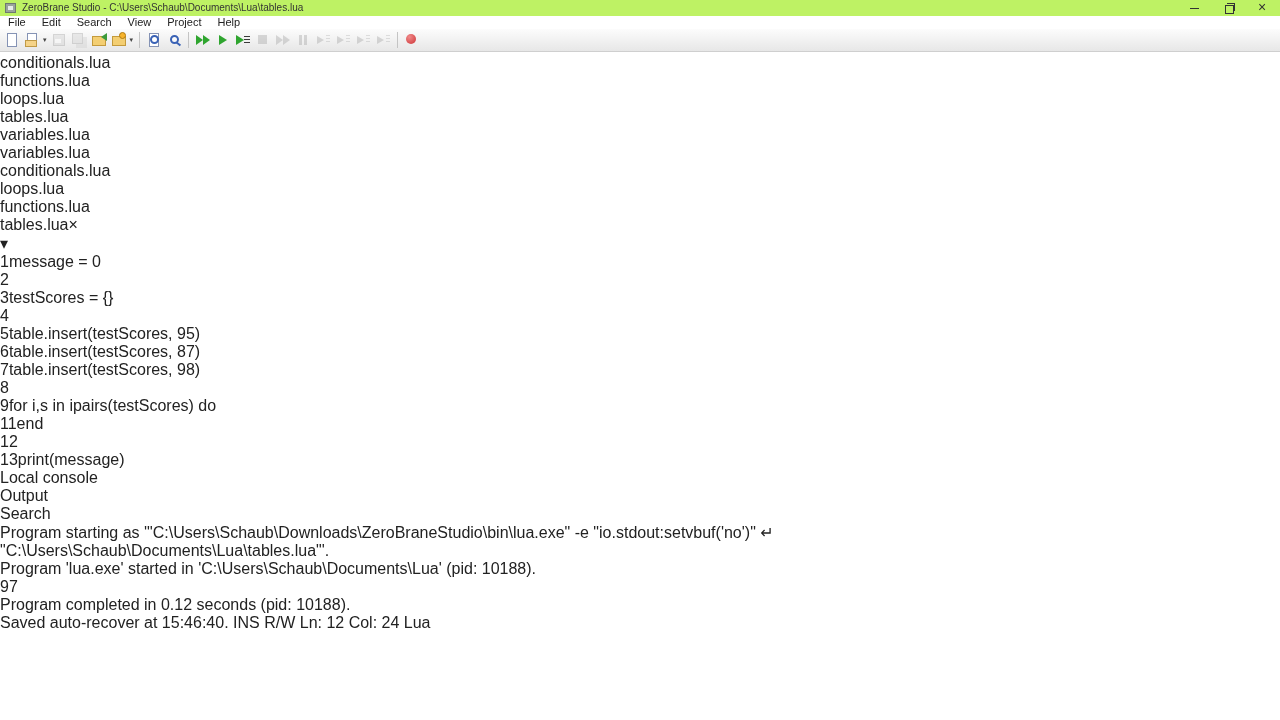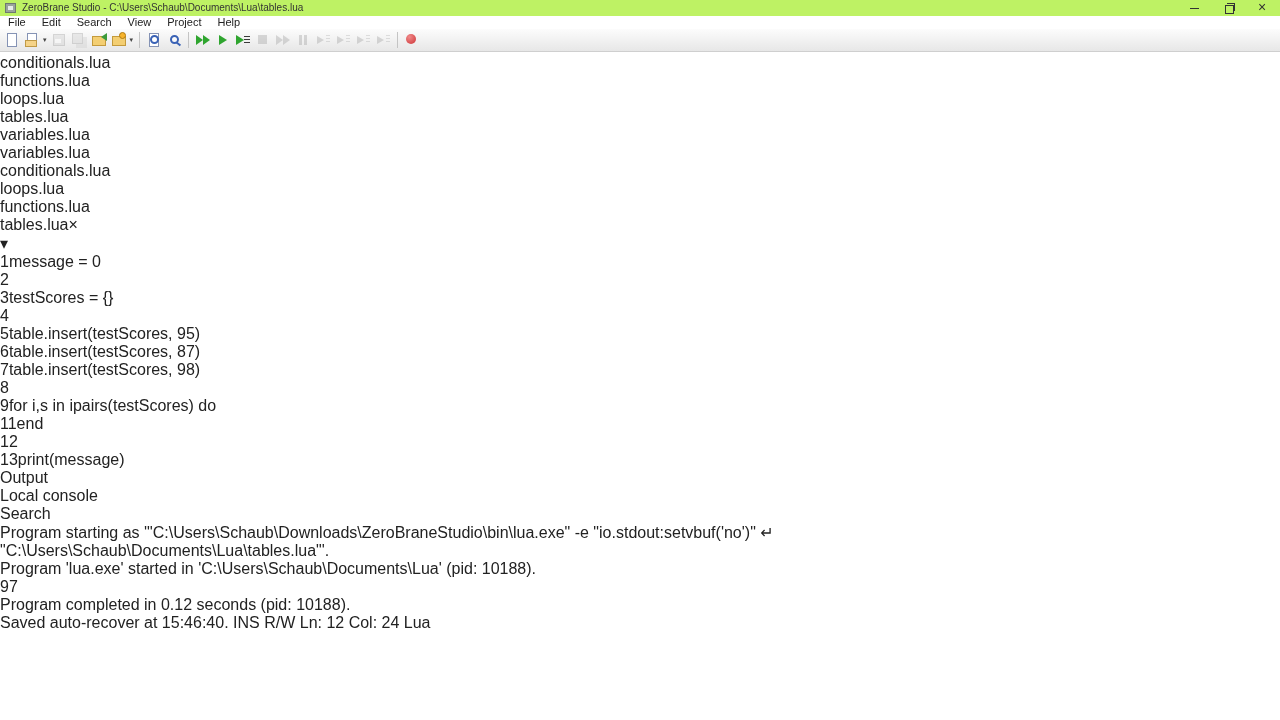--- a/index.html
+++ b/index.html
@@ -266,22 +266,22 @@
           <div class="code-line"><span class="ln">9</span><span class="fold box"></span><span class="ct"><span class="seg-k">for</span><span class="seg-p"> i,s </span><span class="seg-k">in</span><span class="seg-p"> </span><span class="seg-b">ipairs</span><span class="seg-p">(</span><span class="seg-g">testScores</span><span class="seg-p">) </span><span class="seg-k">do</span></span></div>
           <div class="code-line"><span class="ln">11</span><span class="fold bar"></span><span class="ct"><span class="seg-k">end</span></span></div>
           <div class="code-line"><span class="ln">12</span><span class="fold end"></span><span class="ct"></span></div>
           <div class="code-line"><span class="ln">13</span><span class="fold"></span><span class="ct"><span class="seg-b">print</span><span class="seg-p">(</span><span class="seg-g">message</span><span class="seg-p">)</span></span></div>
         </div>
     </div>
   </div>
 
   <div class="bottom">
     <div class="tabrow" id="bottom-tabs">
+        <div class="tab">Local console</div>
         <div class="tab active">Output</div>
-        <div class="tab">Local console</div>
         <div class="tab">Search</div>
       </div>
     <div class="out" id="out">
         <div class="out-line mark">Program starting as '"C:\Users\Schaub\Downloads\ZeroBraneStudio\bin\lua.exe" -e "io.stdout:setvbuf('no')" <span class="wrapglyph">↵</span></div>
         <div class="out-line">"C:\Users\Schaub\Documents\Lua\tables.lua"'.</div>
         <div class="out-line mark">Program 'lua.exe' started in 'C:\Users\Schaub\Documents\Lua' (pid: 10188).</div>
         <div class="out-line">97</div>
         <div class="out-line mark">Program completed in 0.12 seconds (pid: 10188).</div>
       </div>
   </div>

